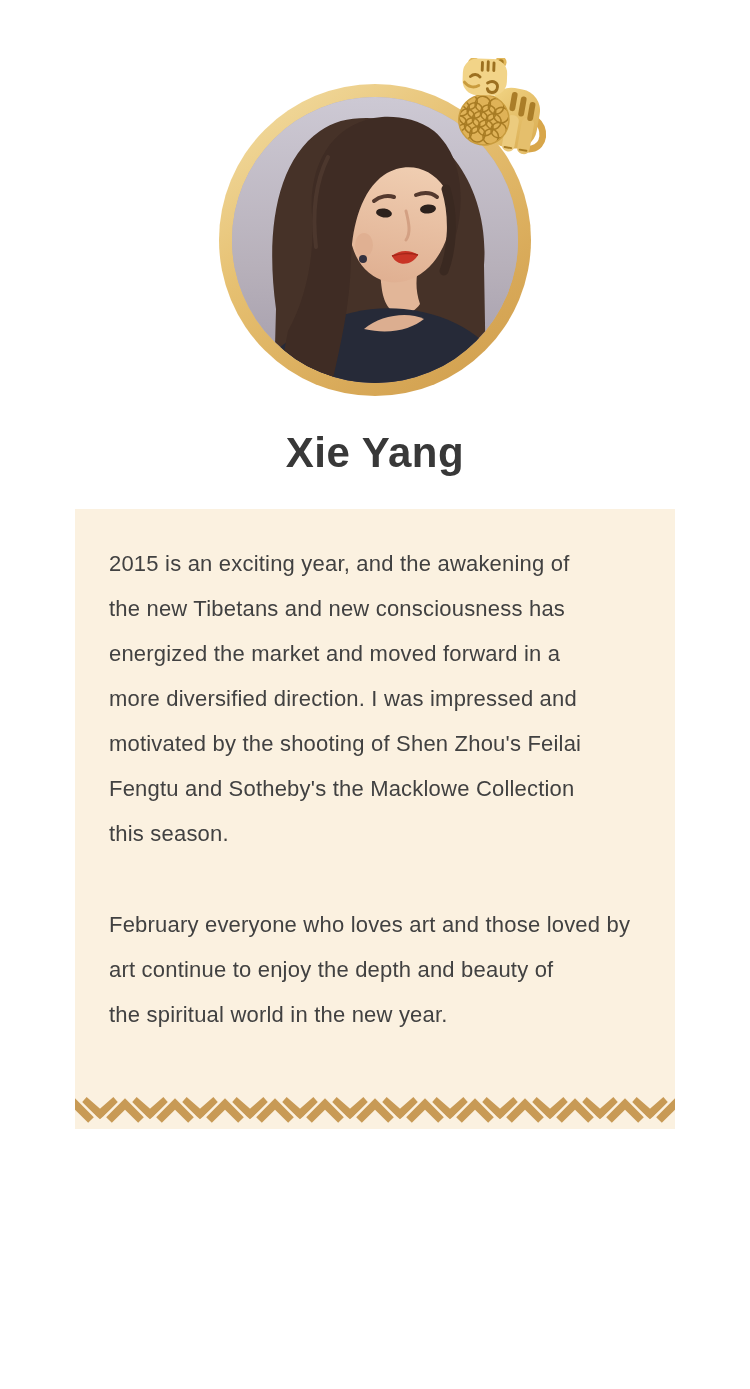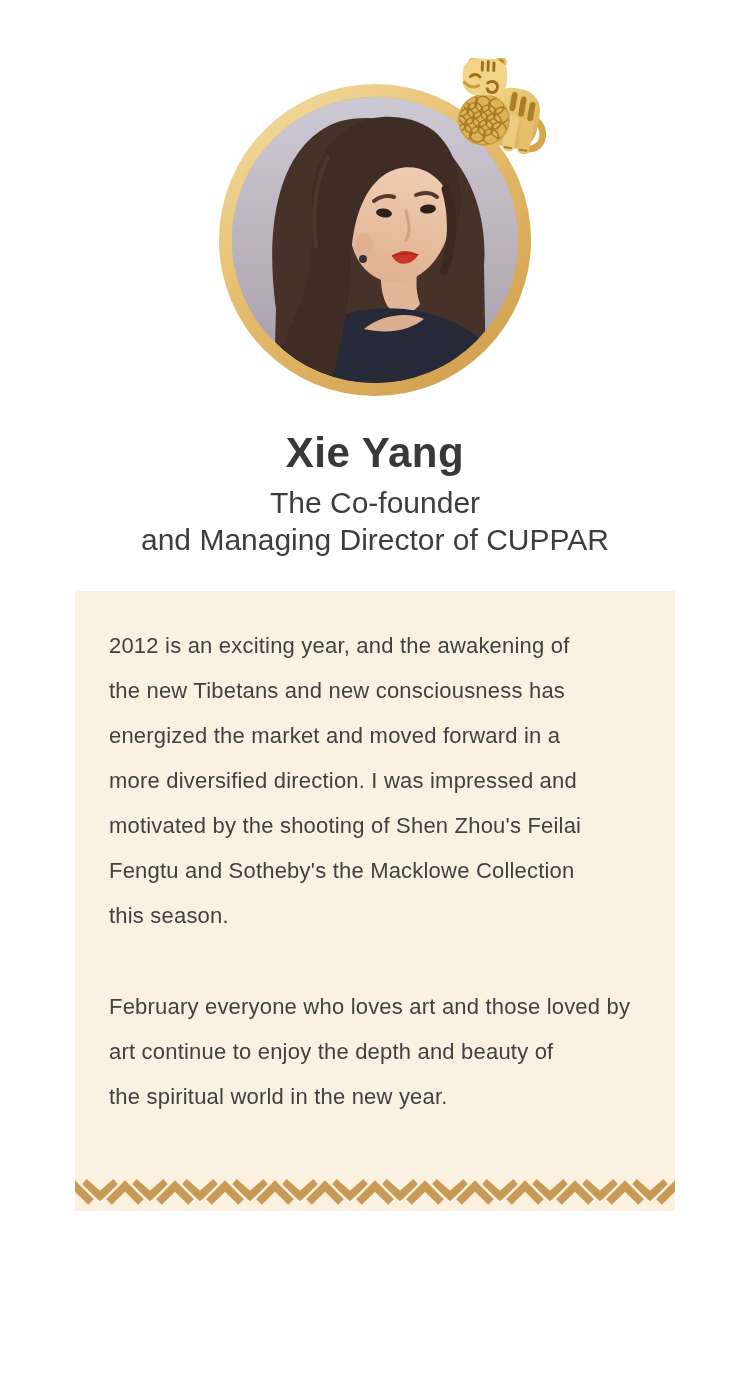--- a/index.html
+++ b/index.html
@@ -207,25 +207,23 @@
             <path d="M30,30 c6,-4 12,0 10,6 c-2,5 -9,5 -10,0" fill="none" stroke="#9c7020" stroke-width="3" stroke-linecap="round"></path>
 
             <path d="M6,30 c4,5 10,6 15,3" fill="none" stroke="#c99c3e" stroke-width="3" stroke-linecap="round"></path>
           </g>
         </g>
       </svg>
     </div>
   </div>
 
   <h1 class="name">Xie Yang</h1>
-  <div class="subtitle">The Co-founder
-and Managing Director of CUPPAR</div>
 
   <div class="panel">
-    <p>2012 is an exciting year, and the awakening of
+    <p>2015 is an exciting year, and the awakening of
 the new Tibetans and new consciousness has
 energized the market and moved forward in a
 more diversified direction. I was impressed and
 motivated by the shooting of Shen Zhou's Feilai
 Fengtu and Sotheby's the Macklowe Collection
 this season.</p>
     <p>February everyone who loves art and those loved by
 art continue to enjoy the depth and beauty of
 the spiritual world in the new year.</p>
 

